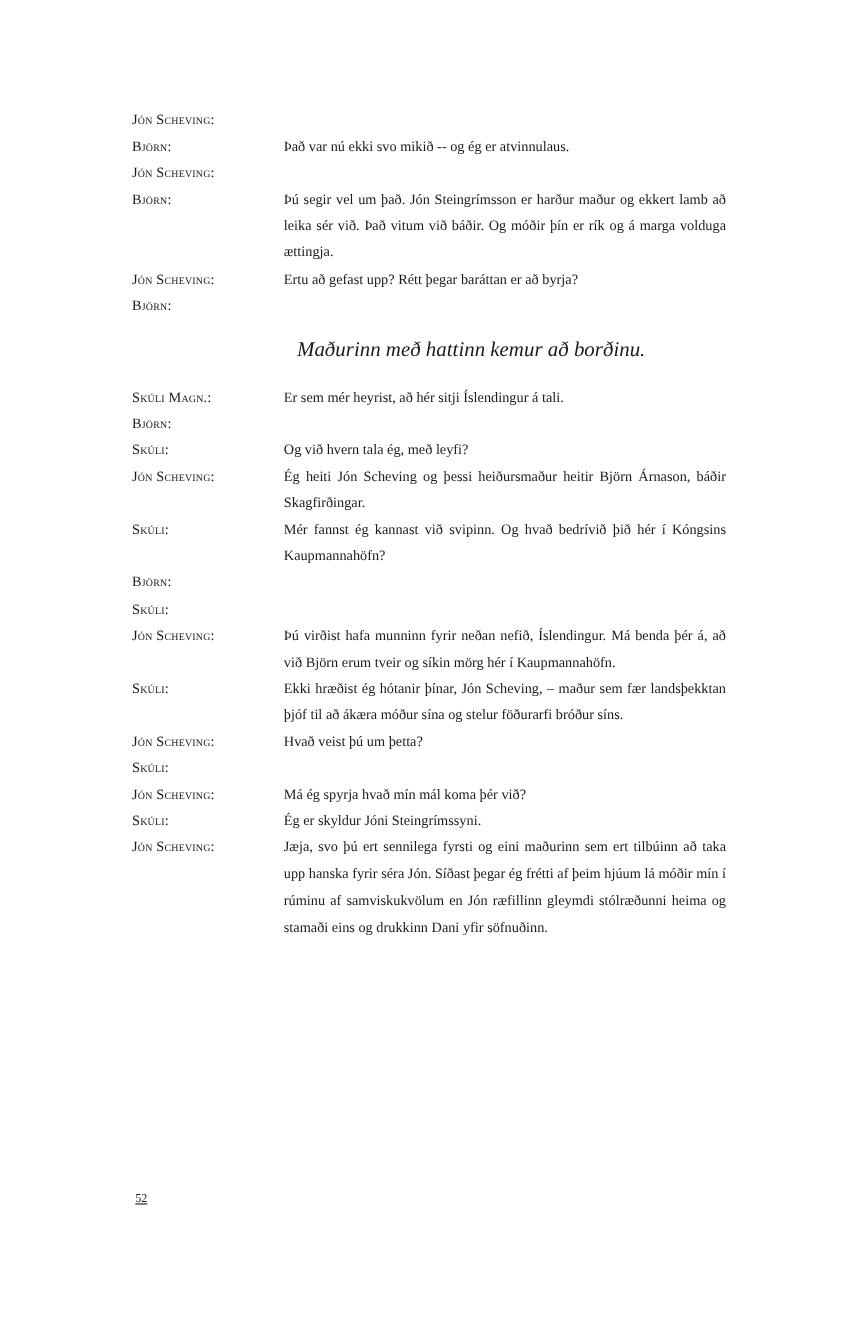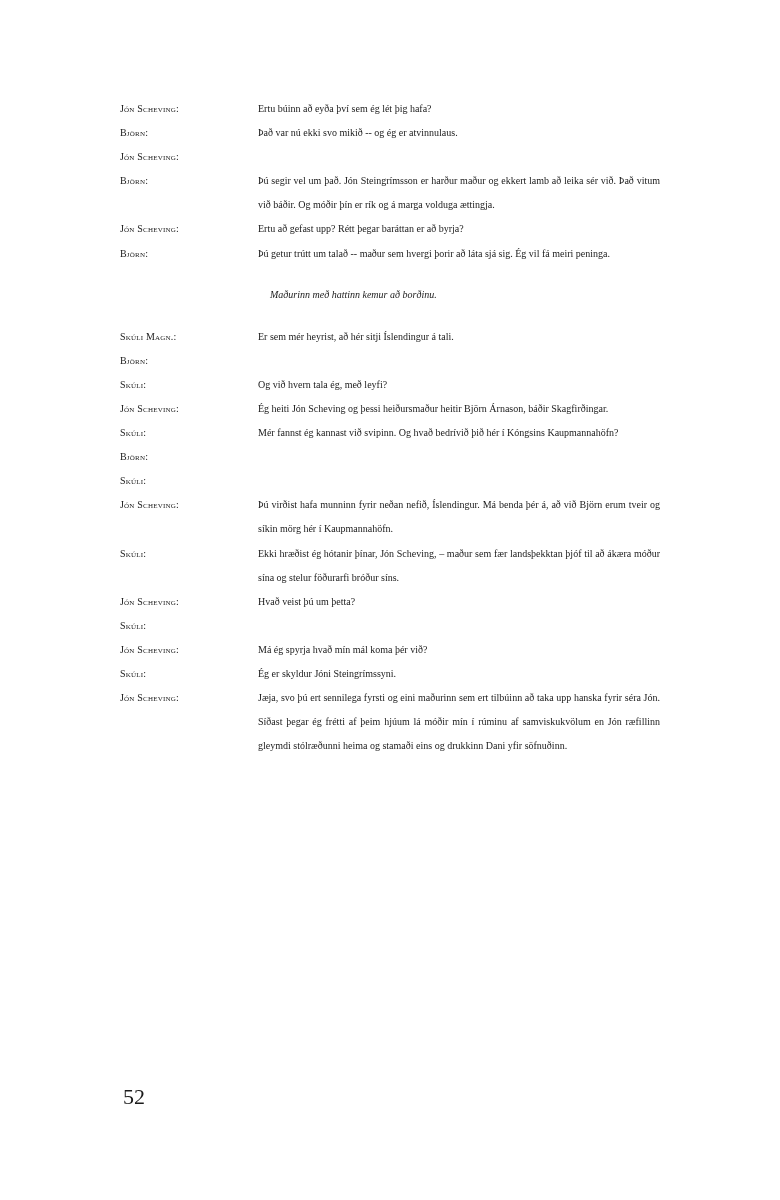--- a/index.html
+++ b/index.html
@@ -16,75 +16,74 @@
       color: #1a1a1a;
     }
     .page {
       position: absolute;
       left: 120px;
       top: 97px;
       width: 540px;
     }
     .row {
       display: flex;
-      font-size: 10px;
+      font-size: 13px;
       line-height: 24.1px;
     }
     .speaker {
       width: 138px;
       flex: 0 0 138px;
       font-variant: small-caps;
       letter-spacing: 0.2px;
     }
     .speech {
       flex: 1 1 auto;
       text-align: justify;
     }
     .stage {
       font-style: italic;
-      font-size: 10px;
+      font-size: 19px;
       line-height: 24px;
       padding-left: 150px;
       margin-top: 17px;
       margin-bottom: 18px;
     }
     .page-number {
       position: absolute;
       left: 123px;
       top: 1084px;
-      font-size: 22px;
+      font-size: 11px;
+      text-decoration: underline;
     }
   </style>
 </head>
 <body>
 
 <div class="page">
   <div id="block1">
       <div class="row">
         <div class="speaker">Jón Scheving:</div>
-        <div class="speech">Ertu búinn að eyða því sem ég lét þig hafa?</div>
       </div>
       <div class="row">
         <div class="speaker">Björn:</div>
         <div class="speech">Það var nú ekki svo mikið -- og ég er atvinnulaus.</div>
       </div>
       <div class="row">
         <div class="speaker">Jón Scheving:</div>
       </div>
       <div class="row">
         <div class="speaker">Björn:</div>
         <div class="speech">Þú segir vel um það. Jón Steingrímsson er harður maður og ekkert lamb að leika sér við. Það vitum við báðir. Og móðir þín er rík og á marga volduga ættingja.</div>
       </div>
       <div class="row">
         <div class="speaker">Jón Scheving:</div>
         <div class="speech">Ertu að gefast upp? Rétt þegar baráttan er að byrja?</div>
       </div>
       <div class="row">
         <div class="speaker">Björn:</div>
-        <div class="speech">Þú getur trútt um talað -- maður sem hvergi þorir að láta sjá sig. Ég vil fá meiri peninga.</div>
       </div>
     </div>
   <div class="stage">Maðurinn með hattinn kemur að borðinu.</div>
   <div id="block2">
       <div class="row">
         <div class="speaker">Skúli Magn.:</div>
         <div class="speech">Er sem mér heyrist, að hér sitji Íslendingur á tali.</div>
       </div>
       <div class="row">
         <div class="speaker">Björn:</div>

